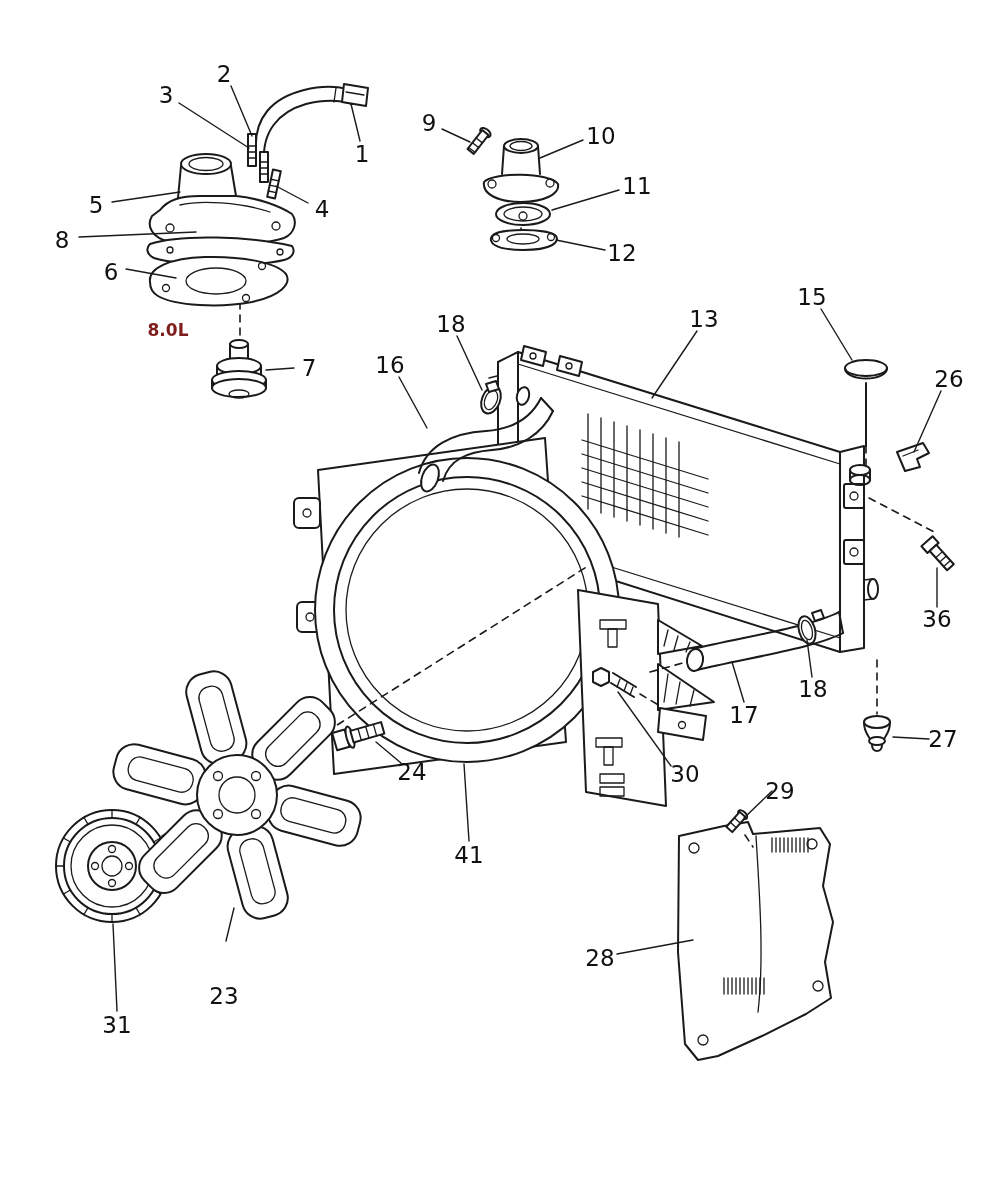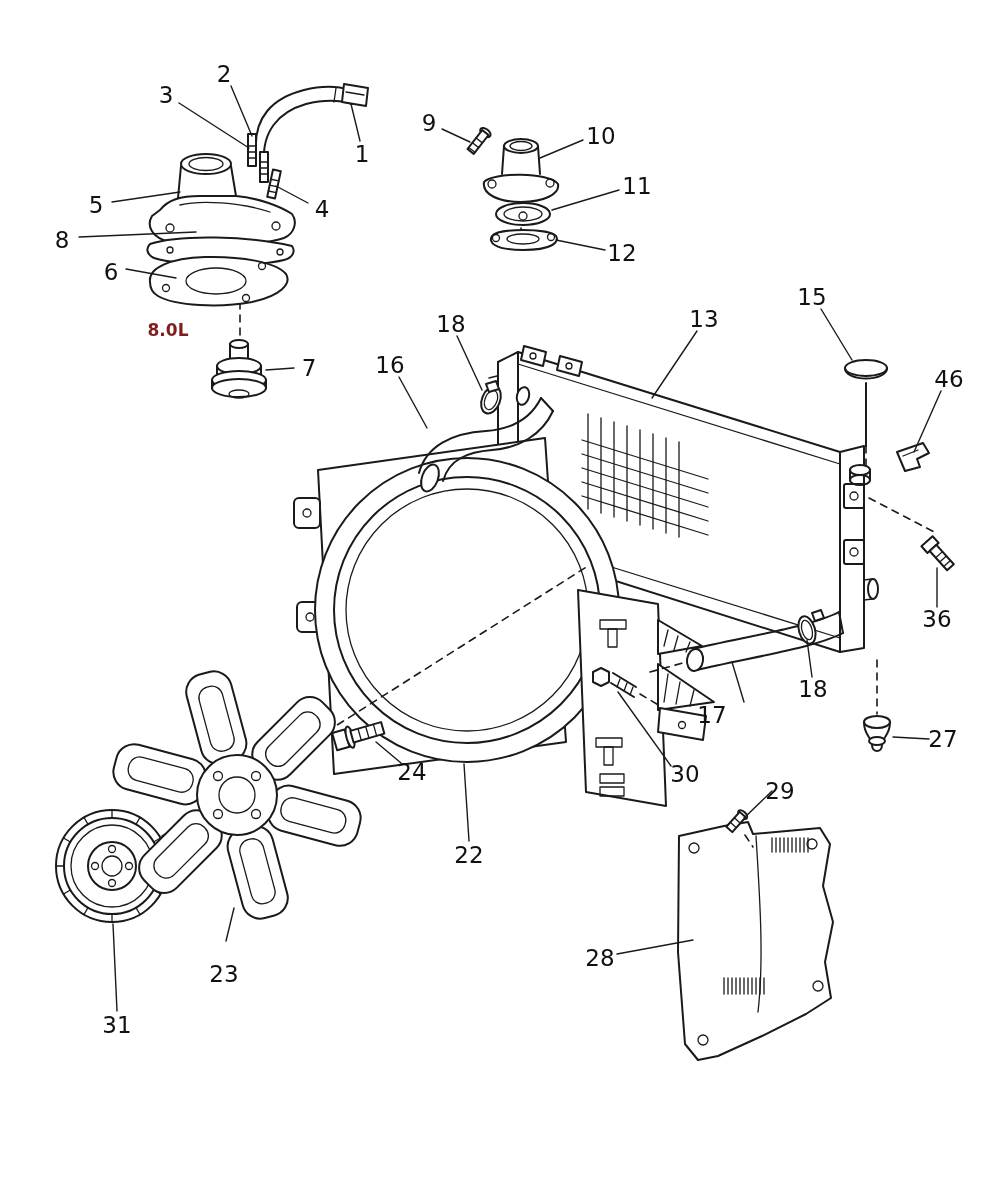--- a/index.html
+++ b/index.html
@@ -335,29 +335,29 @@
 <span class="callout" style="left:111px;top:272px">6</span>
 <span class="callout" style="left:309px;top:368px">7</span>
 <span class="callout" style="left:62px;top:240px">8</span>
 <span class="callout" style="left:429px;top:123px">9</span>
 <span class="callout" style="left:601px;top:136px">10</span>
 <span class="callout" style="left:637px;top:186px">11</span>
 <span class="callout" style="left:622px;top:253px">12</span>
 <span class="callout" style="left:704px;top:319px">13</span>
 <span class="callout" style="left:812px;top:297px">15</span>
 <span class="callout" style="left:390px;top:365px">16</span>
-<span class="callout" style="left:712px;top:715px">17</span>
+<span class="callout" style="left:744px;top:715px">17</span>
 <span class="callout" style="left:813px;top:689px">18</span>
 <span class="callout" style="left:451px;top:324px">18</span>
 <span class="callout" style="left:685px;top:774px">30</span>
 <span class="callout" style="left:937px;top:619px">36</span>
-<span class="callout" style="left:469px;top:855px">22</span>
-<span class="callout" style="left:224px;top:974px">23</span>
+<span class="callout" style="left:469px;top:855px">41</span>
+<span class="callout" style="left:224px;top:996px">23</span>
 <span class="callout" style="left:412px;top:772px">24</span>
 <span class="callout" style="left:117px;top:1025px">31</span>
-<span class="callout" style="left:949px;top:379px">46</span>
+<span class="callout" style="left:949px;top:379px">26</span>
 <span class="callout" style="left:943px;top:739px">27</span>
 <span class="callout" style="left:600px;top:958px">28</span>
 <span class="callout" style="left:780px;top:791px">29</span>
 
 <span class="engine-label" style="left:168px;top:330px">8.0L</span>
 
 </div>
 
 </body></html>

